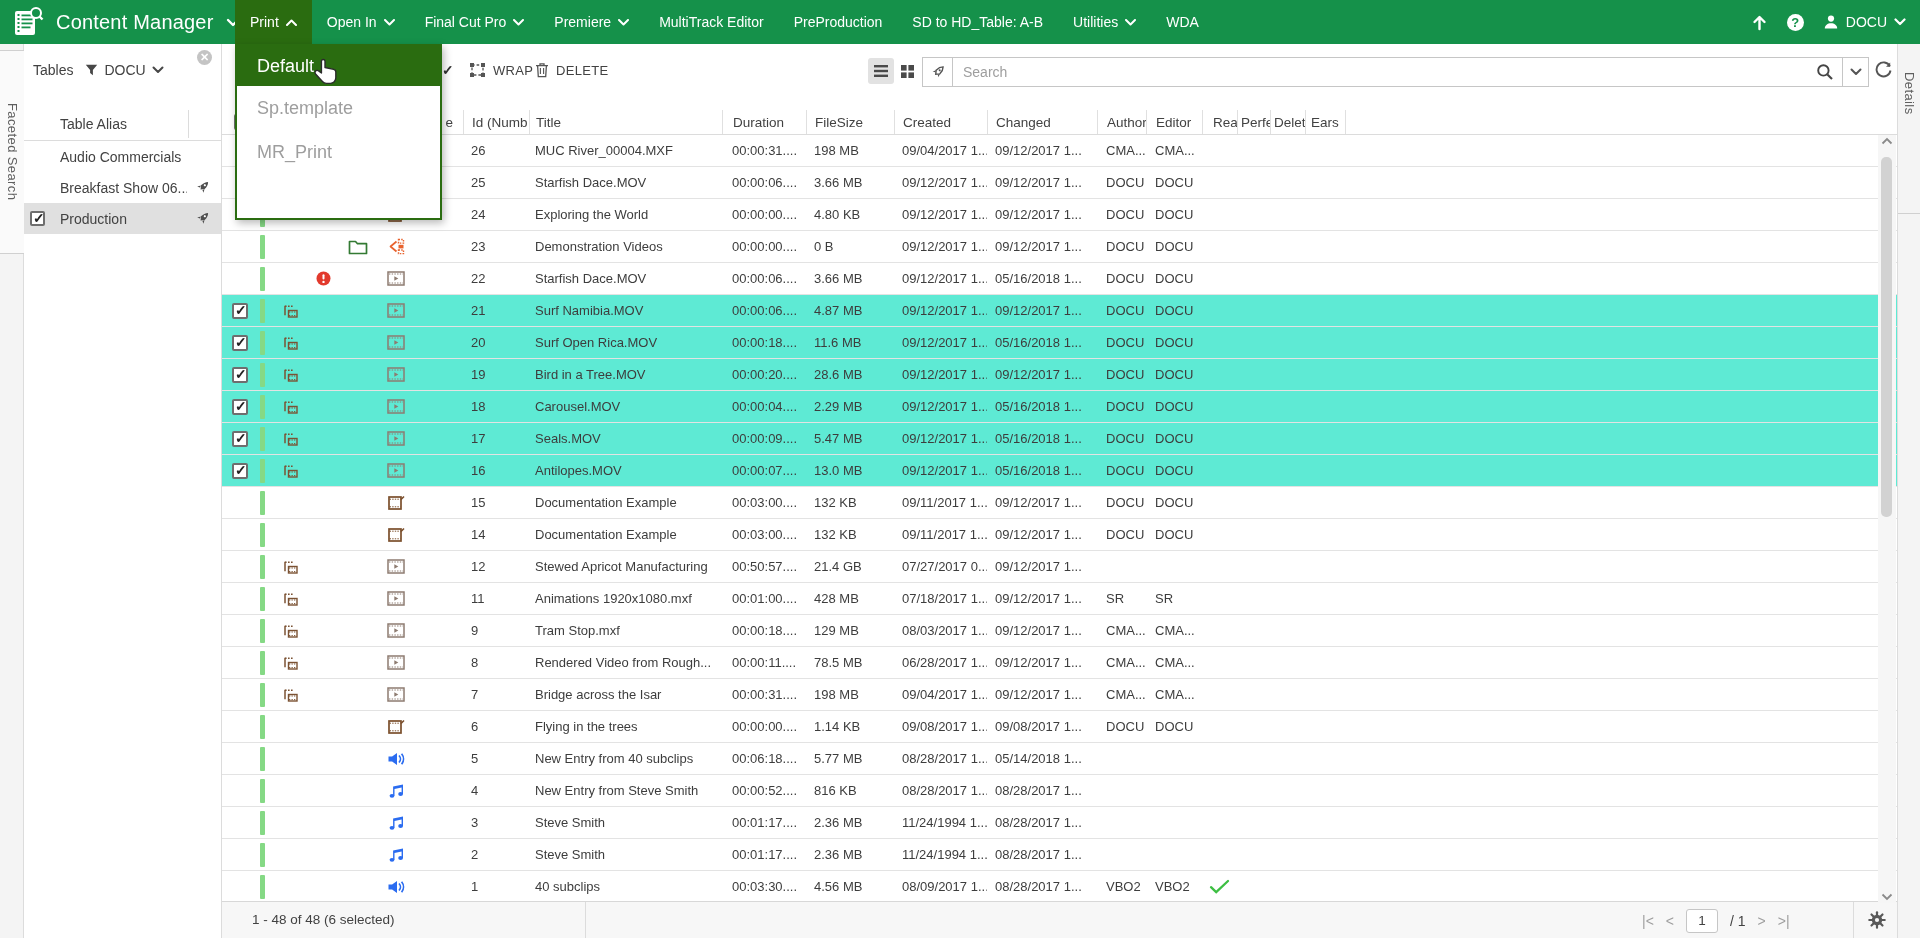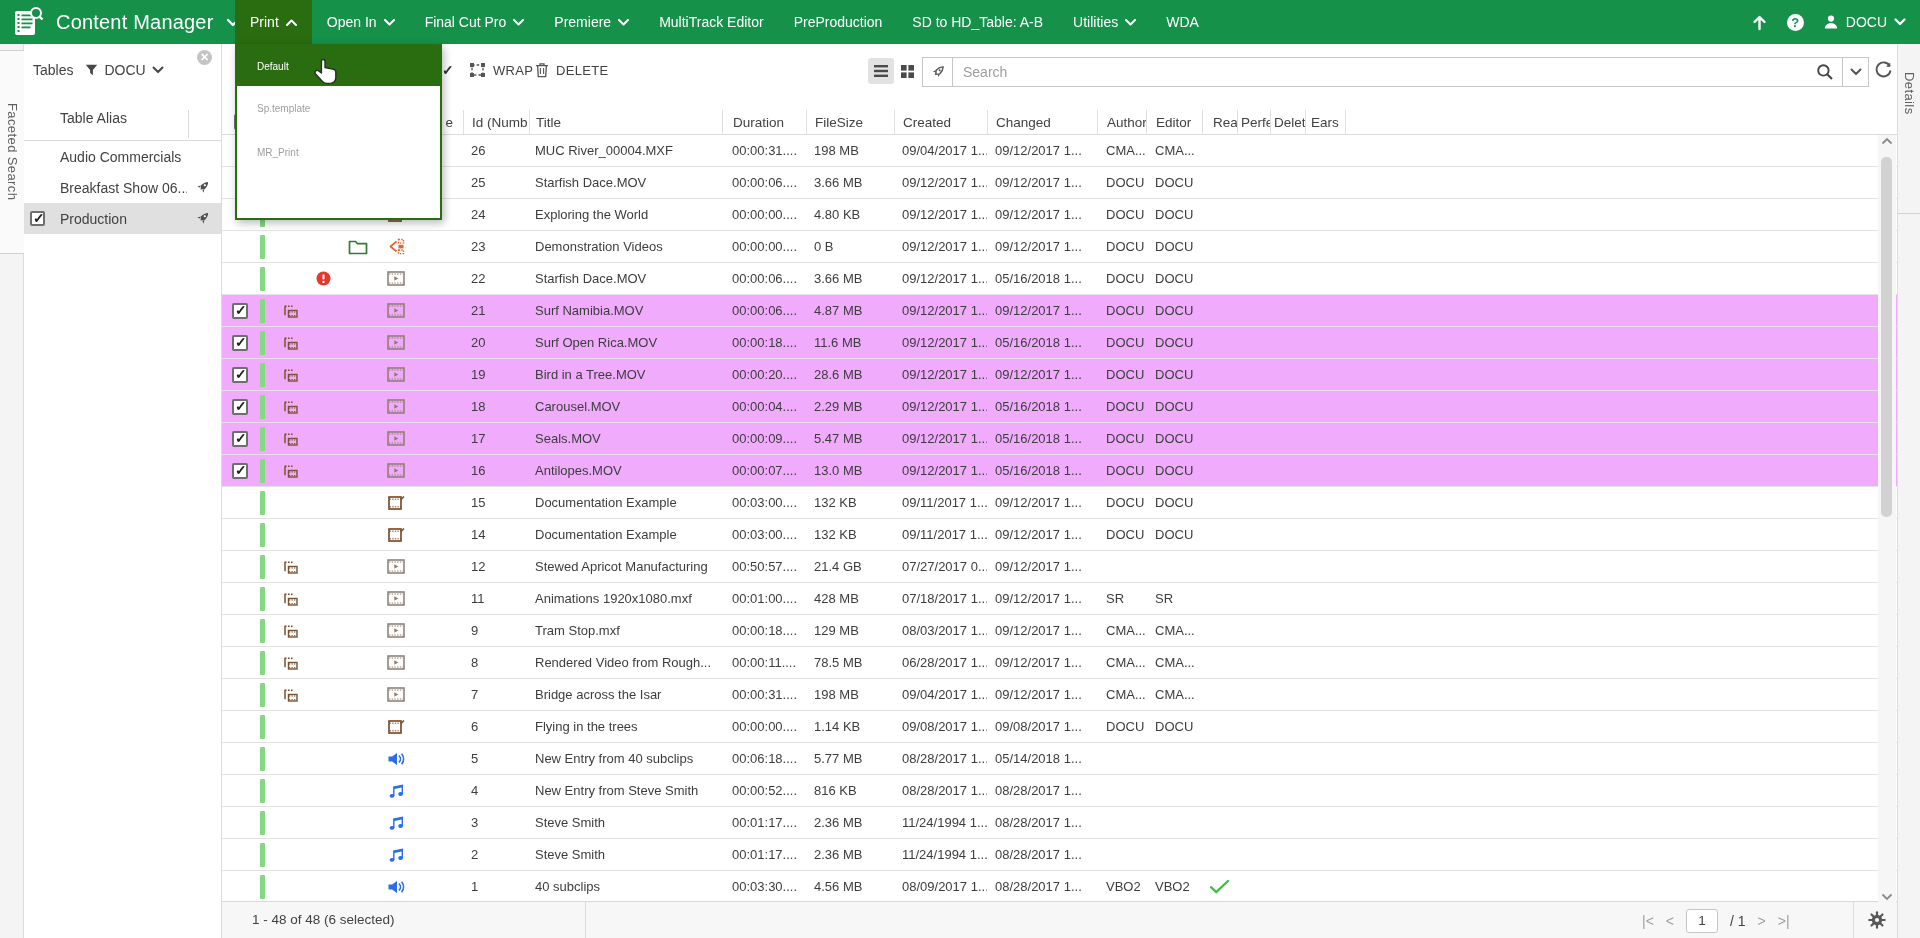--- a/index.html
+++ b/index.html
@@ -35,21 +35,21 @@
   
   .sidebar { position:absolute; left:24px; top:44px; width:198px; bottom:0;
     background:#fff; border-right:1px solid #dcdcdc; z-index:5; }
   .side-top { position:relative; height:52px; }
   .side-title-row { position:absolute; left:9px; top:18px; display:flex; align-items:center;
     gap:6px; font-size:14px; color:#424242; }
   .side-close { position:absolute; right:9px; top:6px; width:15px; height:15px;
     border-radius:50%; background:#c4c4c4; color:#fff; font-size:11px; line-height:15px;
     text-align:center; font-weight:bold; }
   .side-colhead { position:absolute; left:36px; top:66px; right:0; height:28px;
-    font-size:14px; color:#424242; display:flex; align-items:flex-start; }
+    font-size:14px; color:#424242; display:flex; align-items:center; }
   .side-colhead .vline { position:absolute; right:32px; top:0; bottom:0; width:1px; background:#dcdcdc; }
   .side-sep { position:absolute; left:0; right:0; top:96px; height:1px; background:#dcdcdc; }
   .side-rows { position:absolute; left:0; right:0; top:97px; }
   .side-row { position:relative; height:31px; display:flex; align-items:center; font-size:14px;
     color:#424242; }
   .side-row.selected { background:#e0e0e0; }
   .side-row .cb { position:absolute; left:6px; }
   .side-row .lbl { position:absolute; left:36px; right:34px; white-space:nowrap; overflow:hidden; }
   .side-row .rocket { position:absolute; right:10px; top:7px; }
 
@@ -96,21 +96,21 @@
   .hc-cre{width:93px;padding-left:8px}.hc-chg{width:110px;padding-left:8px}
   .hc-auth{width:49px;padding-left:9px}.hc-ed{width:56px;padding-left:9px}
   .hc-read{width:35px;padding-left:10px}.hc-perf{width:33px;padding-left:3px}
   .hc-del{width:35px;padding-left:3px}.hc-ears{width:40px;padding-left:5px}
   .hc-rest{flex:1}
 
   
   .rows { position:absolute; left:0; right:0; top:91px; height:766px; overflow:hidden; }
   .trow { display:flex; align-items:center; height:32px; border-bottom:1px solid #e3e3e3;
     font-size:13px; color:#3d3d3d; white-space:nowrap; }
-  .trow.selected { background:#f0abfc; }
+  .trow.selected { background:#5eead4; }
   .tc { height:100%; display:flex; align-items:center; overflow:hidden; }
   .c-cb{width:36px;justify-content:center}.c-bar{width:12px}
   .c-g{width:40px;justify-content:center}.c-err{width:26px;justify-content:center}
   .c-fold{width:44px;justify-content:center}.c-type{width:32px;justify-content:center}
   .c-sp{width:51px}
   .c-id{width:66px;padding-left:8px}.c-title{width:193px;padding-left:6px}
   .c-dur{width:84px;padding-left:10px}.c-size{width:88px;padding-left:8px}
   .c-cre{width:93px;padding-left:8px}.c-chg{width:110px;padding-left:8px}
   .c-auth{width:49px;padding-left:9px}.c-ed{width:56px;padding-left:9px}
   .c-read{width:35px;justify-content:center}.c-perf{width:33px}.c-del{width:35px}
@@ -139,21 +139,21 @@
   .vscroll { position:absolute; left:1878px; top:135px; width:18px; height:768px;
     background:#f6f6f6; z-index:6; }
   .vscroll .arr { position:absolute; left:3px; color:#8a8a8a; }
   .vscroll .thumb { position:absolute; left:3px; width:11px; top:22px; height:360px;
     background:#d2d2d2; border-radius:5px; }
 
   
   .print-menu { position:absolute; left:235px; top:44px; width:207px; height:176px;
     background:#fff; border:2px solid #2a6c10; box-shadow:2px 3px 8px rgba(0,0,0,.28);
     z-index:40; }
-  .pm-item { height:44px; display:flex; align-items:center; padding-left:20px; font-size:10px;
+  .pm-item { height:44px; display:flex; align-items:center; padding-left:20px; font-size:18px;
     color:#9e9e9e; }
   .pm-item.hl { height:40px; background:#2a6c10; color:#fff; }
 
   .cursor-hand { position:absolute; left:312px; top:58px; z-index:50; pointer-events:none; }
 
   svg { display:block; }
 </style>
 </head>
 <body>
 

